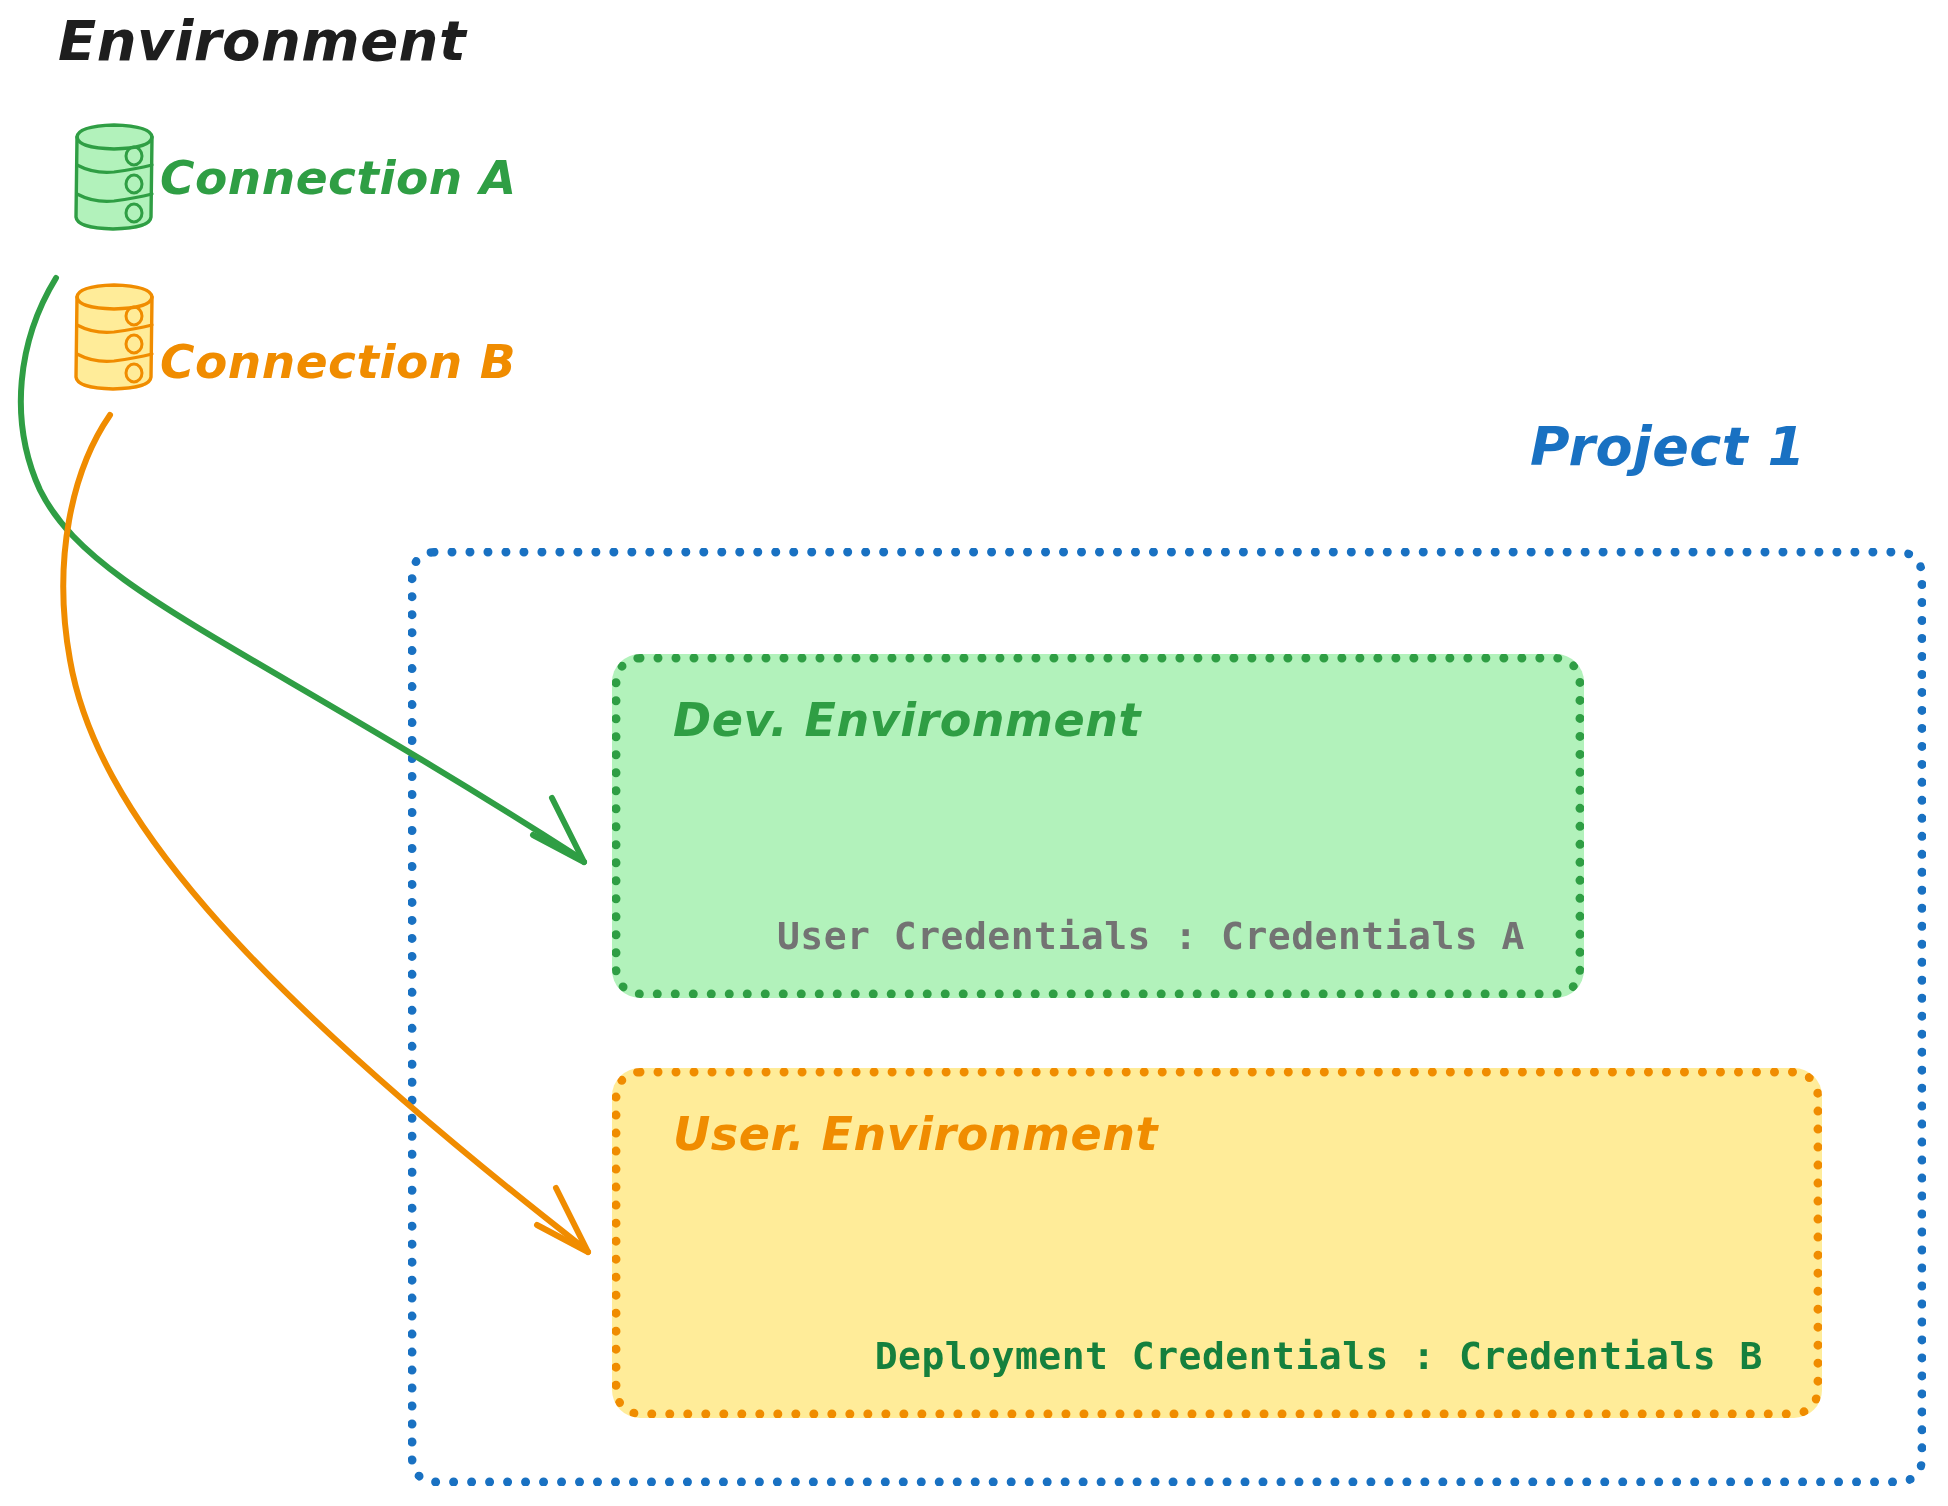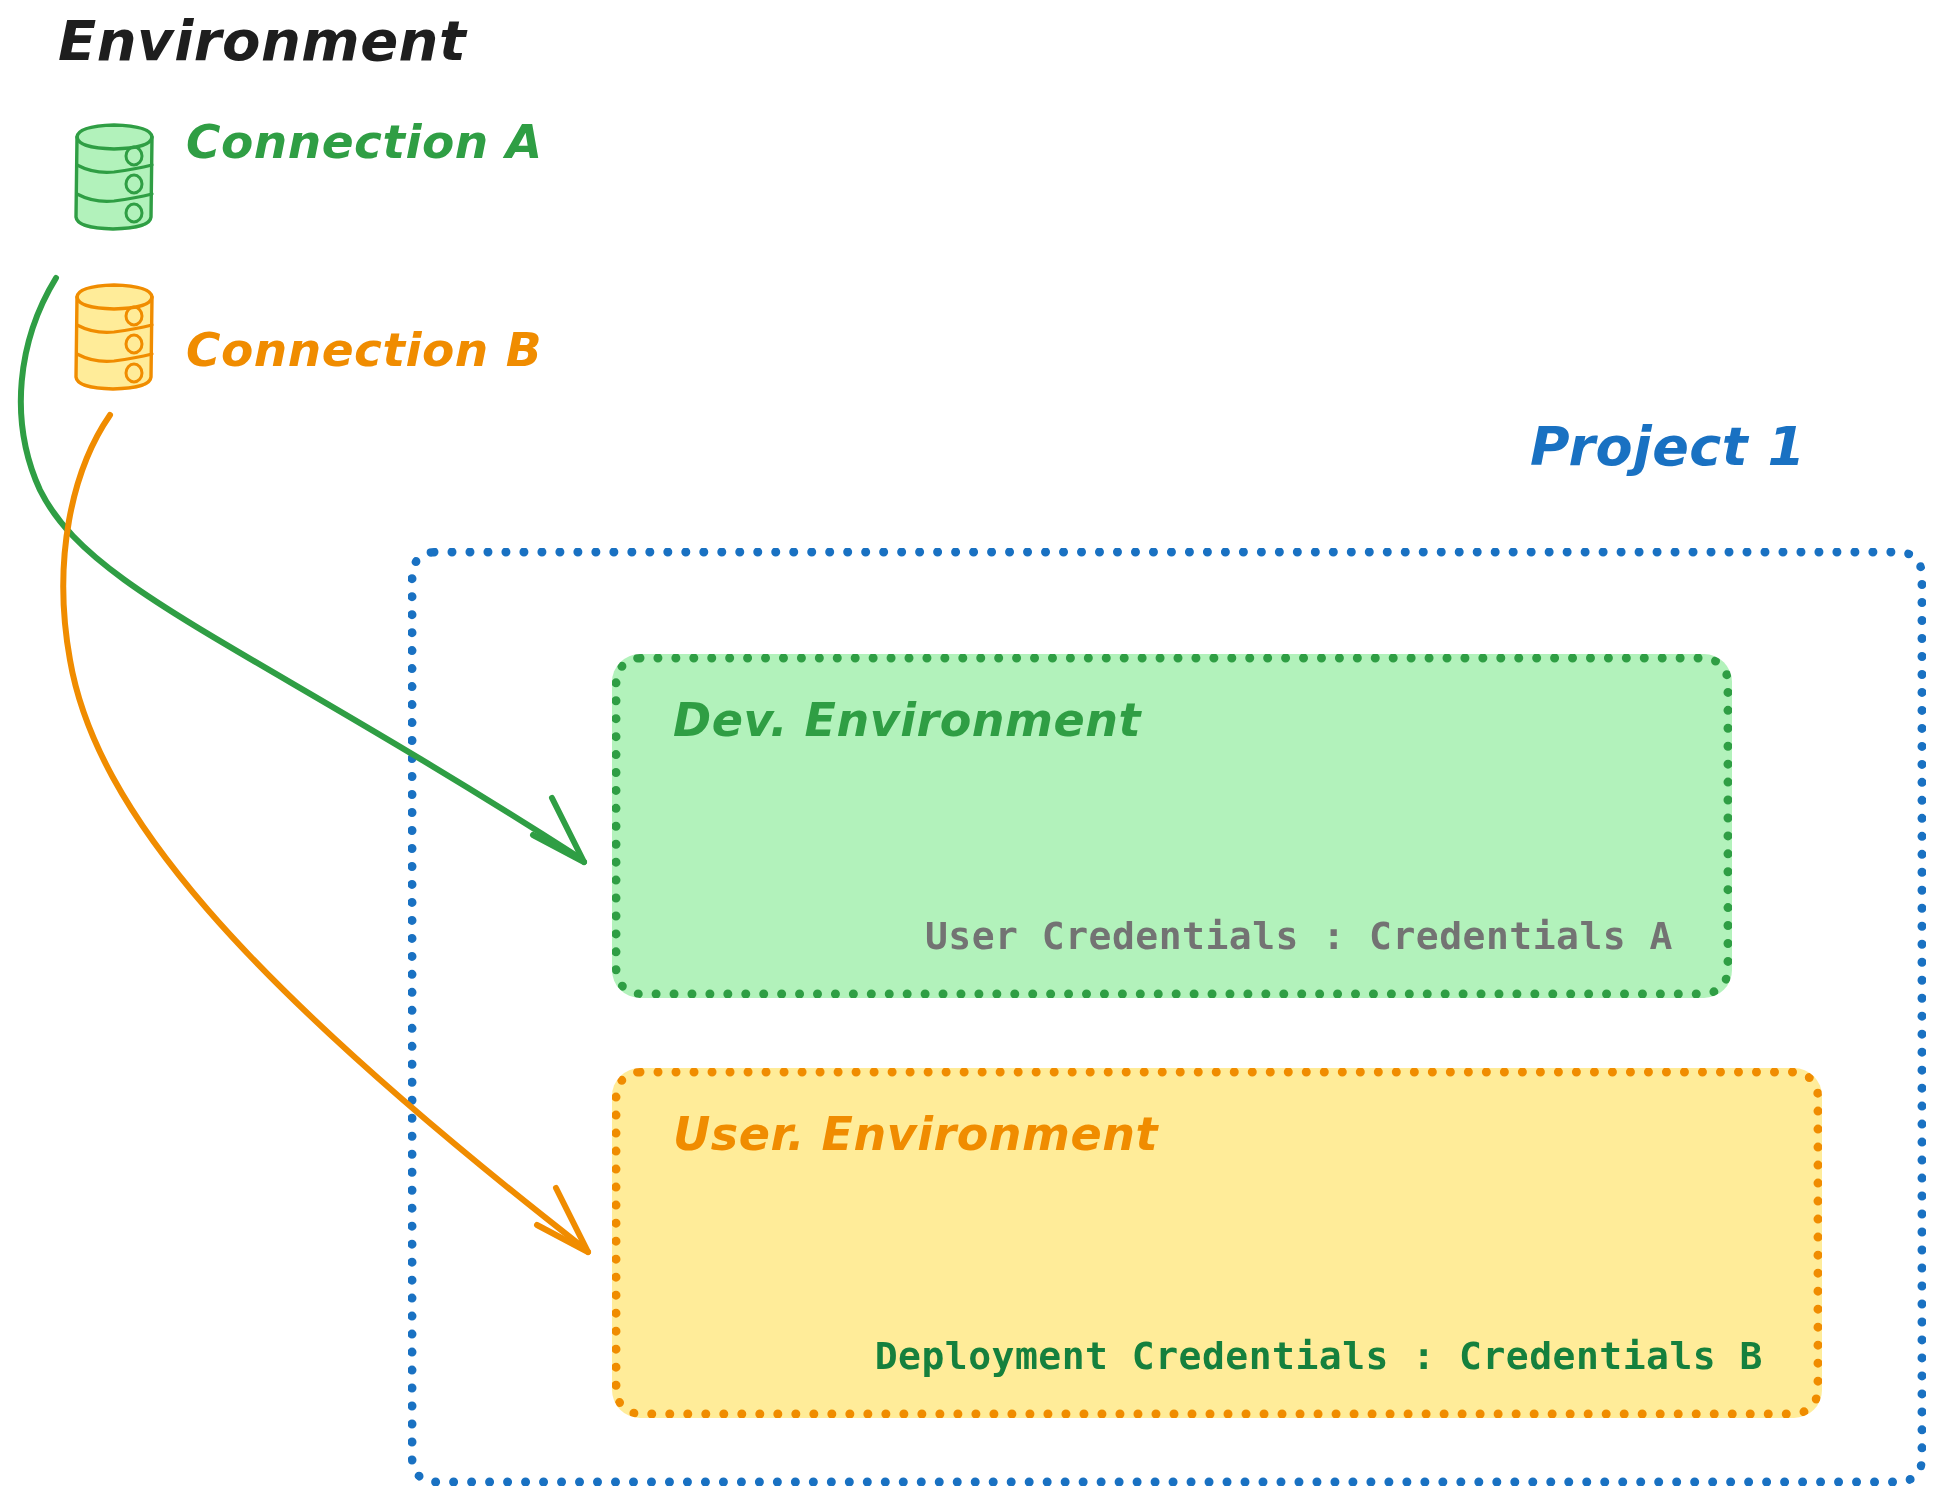--- a/index.html
+++ b/index.html
@@ -34,21 +34,21 @@
     top: 8px;
     font-size: 56px;
     color: #1e1e1e;
     white-space: nowrap;
   }
 
   
   .conn-row {
     position: absolute;
     display: flex;
-    gap: 26px;
+    align-items: center;
   }
   #conn-row-a { left: 68px; top: 118px; }
   #conn-row-b { left: 68px; top: 278px; }
 
   .db-icon { width: 92px; height: 118px; display: block; }
 
   .conn-label {
     font-size: 47px;
     white-space: nowrap;
     line-height: 1;
@@ -80,21 +80,21 @@
 
   
   .env-box {
     position: absolute;
     box-sizing: border-box;
     border-radius: 28px;
   }
   #dev-env-box {
     left: 612px;
     top: 654px;
-    width: 1120px;
+    width: 972px;
     height: 344px;
     background: #b2f2bb;
     border: 9px dotted #2f9e44;
   }
   #prod-env-box {
     left: 612px;
     top: 1068px;
     width: 1210px;
     height: 350px;
     background: #ffec99;

